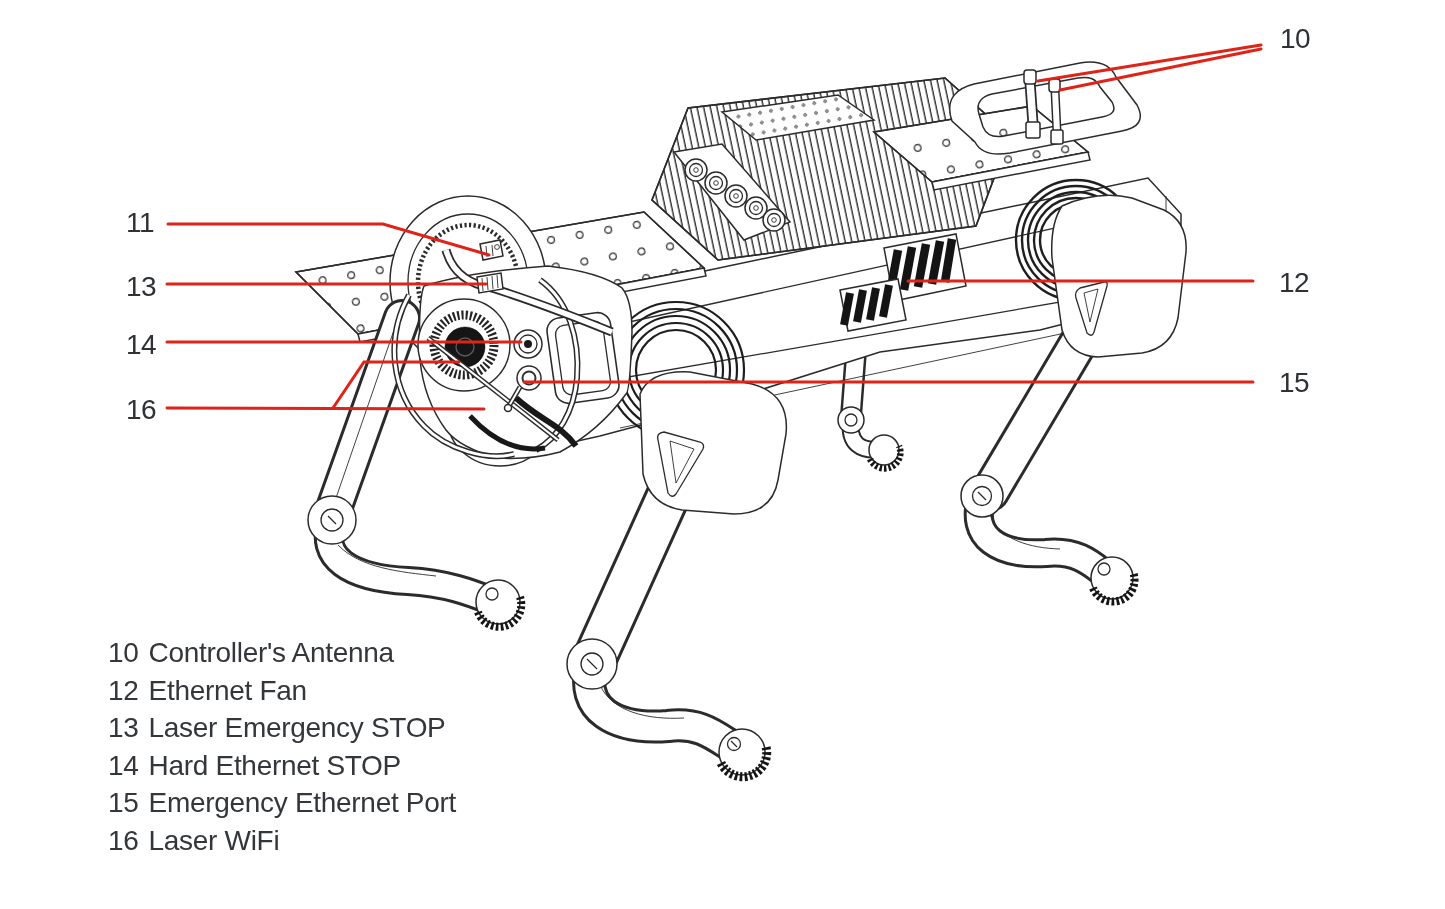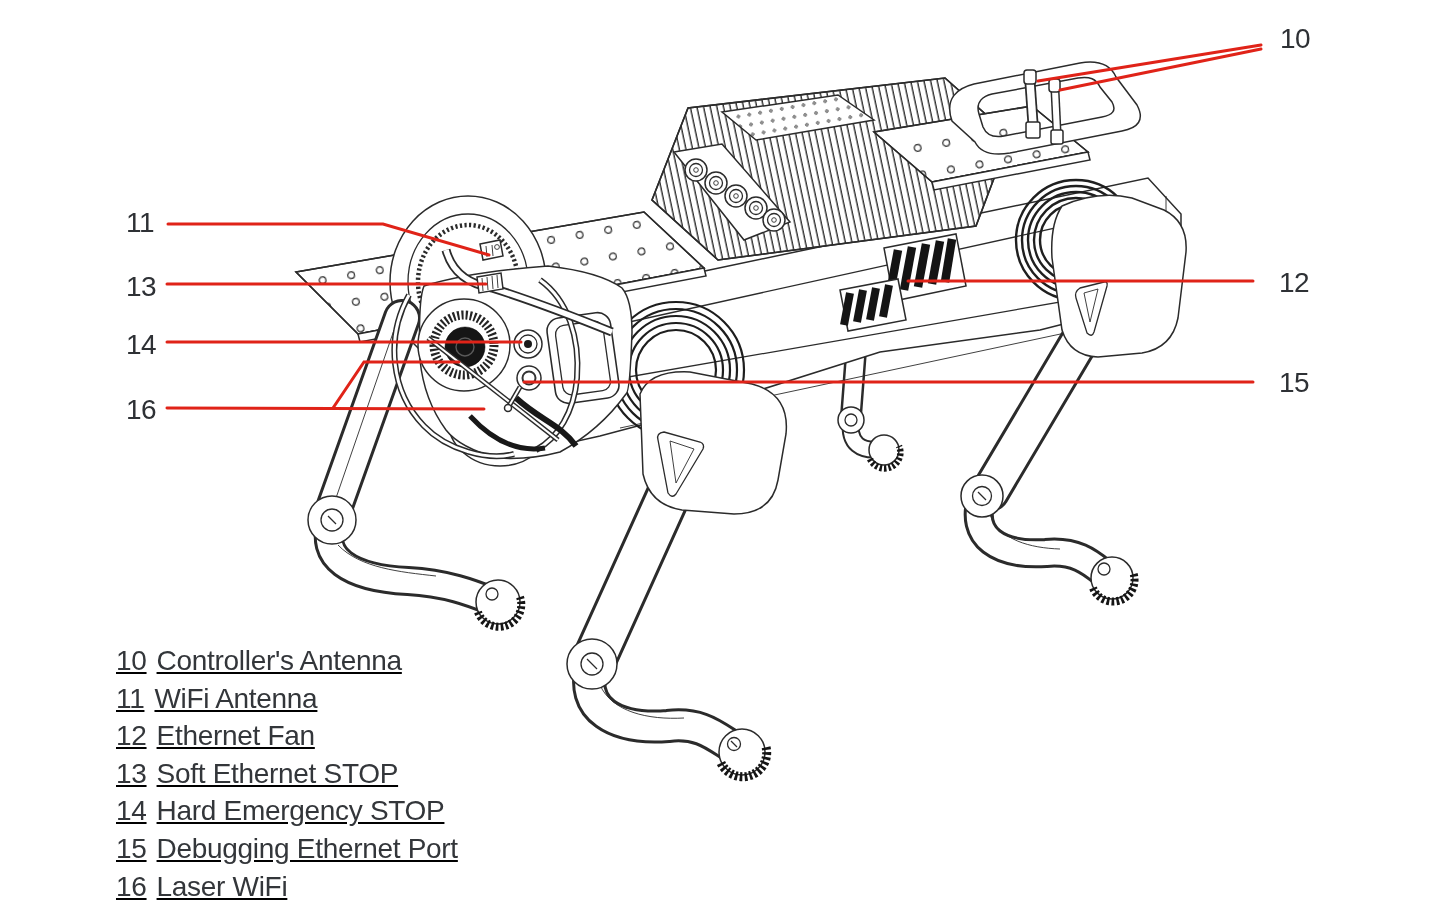--- a/index.html
+++ b/index.html
@@ -11,21 +11,21 @@
   
   .o{fill:#ffffff;stroke:#2b2b2b;stroke-width:1.5;}
   .l{fill:none;stroke:#2b2b2b;stroke-width:1.3;}
   .thin{fill:none;stroke:#2b2b2b;stroke-width:0.9;}
   .red{fill:none;stroke:#e02318;stroke-width:3;stroke-linecap:round;}
   .callout-num{
     position:absolute;font-size:28px;line-height:1;letter-spacing:-0.5px;
     color:#2e3135;white-space:nowrap;
   }
   .legend{
-    position:absolute;left:100px;top:626px;margin:16px;padding:0;list-style:none;text-decoration:underline;
+    position:absolute;left:100px;top:626px;margin:8px;padding:0;list-style:none;
   }
   .legend li{
     font-size:28px;line-height:37.6px;letter-spacing:-0.3px;color:#33363a;white-space:nowrap;
   }
   .legend .lbl{margin-left:10px;}
 </style>
 </head>
 <body>
 
 <div class="stage">
@@ -286,32 +286,29 @@
   <div class="callout-num" style="left:126px;top:331px;">14</div>
   <div class="callout-num" style="left:126px;top:396px;">16</div>
   <div class="callout-num" style="left:1279px;top:269px;">12</div>
   <div class="callout-num" style="left:1279px;top:369px;">15</div>
 
   <ul class="legend">
     <li>
       <span>10</span><span class="lbl">Controller's Antenna</span>
     </li>
     <li>
-      <span>11</span><span class="lbl">WiFi Antenna</span>
-    </li>
-    <li>
       <span>12</span><span class="lbl">Ethernet Fan</span>
     </li>
     <li>
-      <span>13</span><span class="lbl">Soft Ethernet STOP</span>
-    </li>
-    <li>
-      <span>14</span><span class="lbl">Hard Emergency STOP</span>
-    </li>
-    <li>
-      <span>15</span><span class="lbl">Debugging Ethernet Port</span>
+      <span>13</span><span class="lbl">Laser Emergency STOP</span>
+    </li>
+    <li>
+      <span>14</span><span class="lbl">Hard Ethernet STOP</span>
+    </li>
+    <li>
+      <span>15</span><span class="lbl">Emergency Ethernet Port</span>
     </li>
     <li>
       <span>16</span><span class="lbl">Laser WiFi</span>
     </li>
   </ul>
 
 </div>
 
 </body></html>

